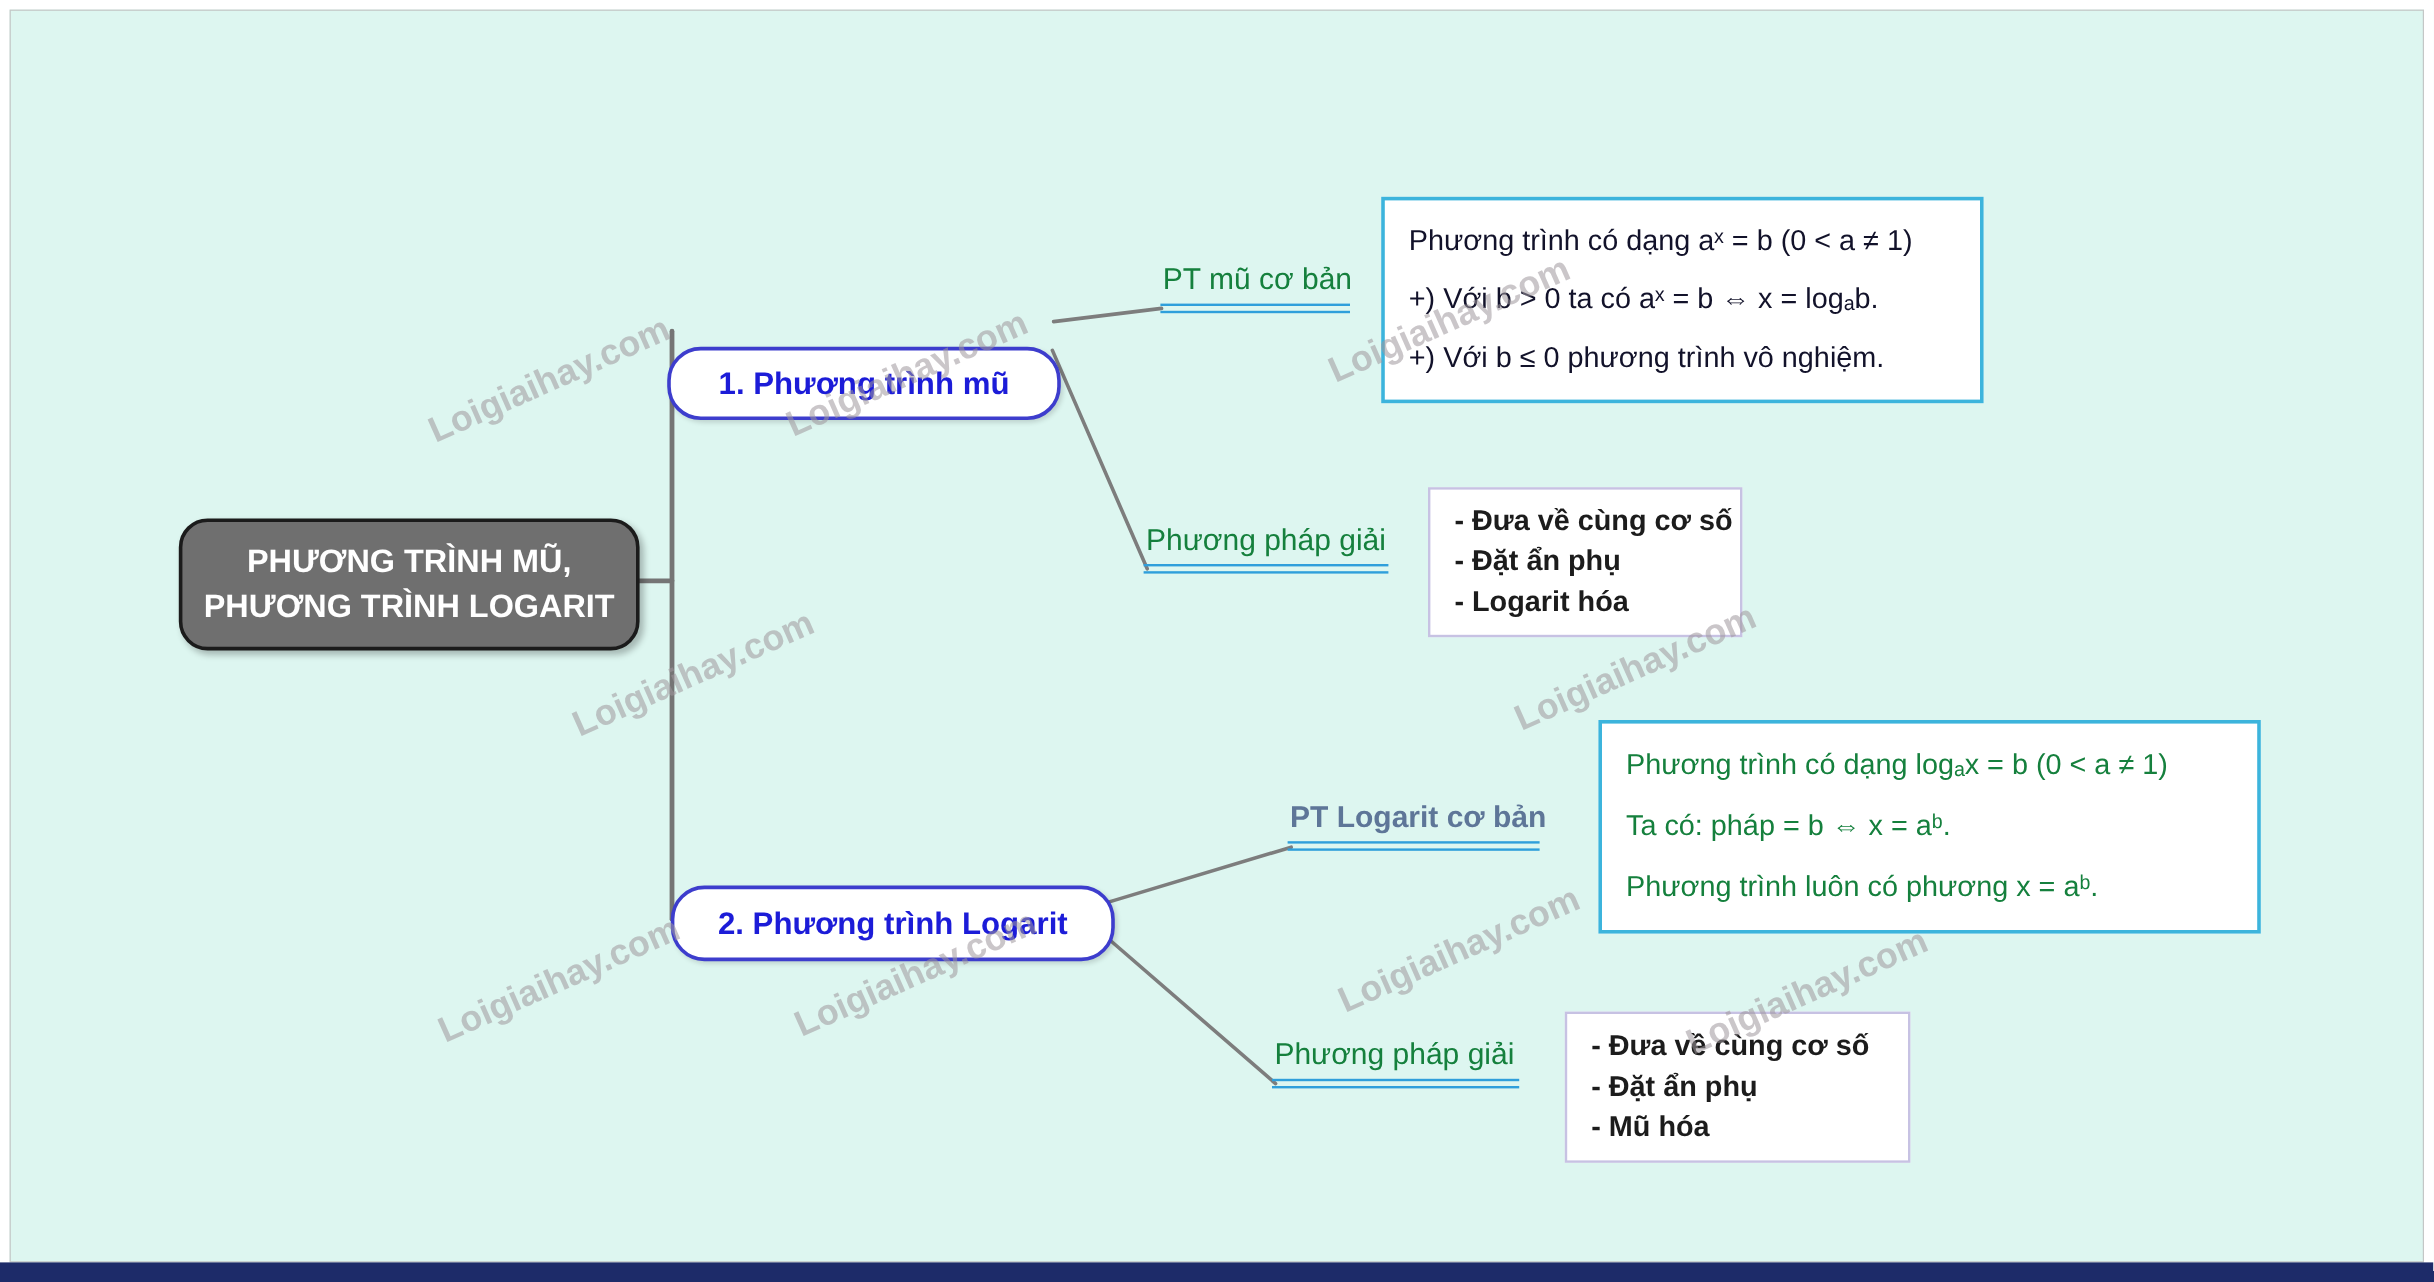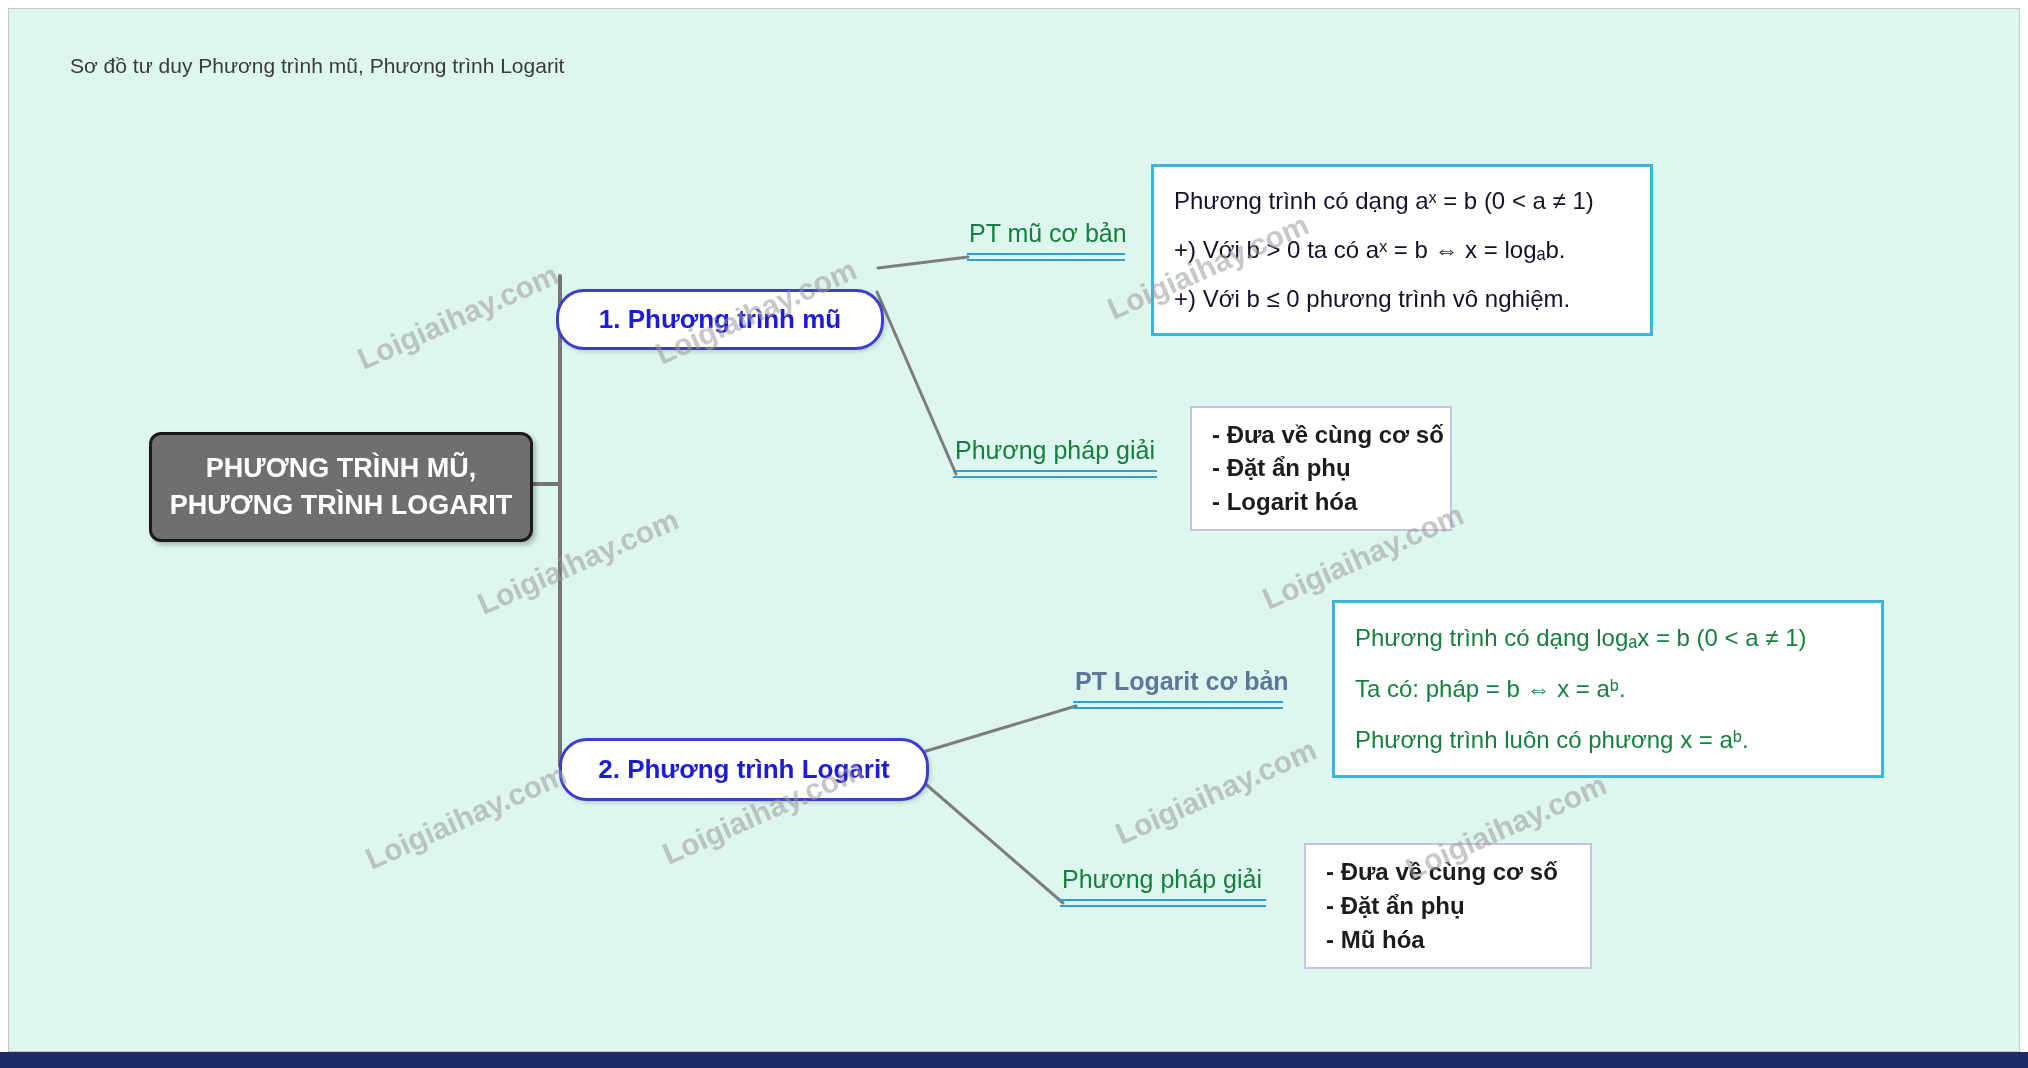--- a/index.html
+++ b/index.html
@@ -4,21 +4,21 @@
 <style>
   html,body { margin:0; padding:0; background:#ffffff; font-family:"Liberation Sans", sans-serif; }
   .stage { position:relative; width:2028px; height:1068px; background:#ffffff; overflow:hidden; }
   .panel { position:absolute; left:8px; top:8px; width:2010px; height:1042px;
            background:#ddf6f0; border:1px solid #c4c7c6; }
   .caption { position:absolute; left:70px; top:54px; font-size:21px; color:#3a3a3a; }
 
   .connectors { position:absolute; left:0; top:0; width:2028px; height:1068px; pointer-events:none; }
 
   .root-node { position:absolute; left:149px; top:432px; width:378px; height:104px;
-               background:#6f6f6f; border:3px solid #1b1b1b; border-radius:12px;
+               background:#6f6f6f; border:3px solid #1b1b1b; border-radius:24px;
                display:flex; flex-direction:column; align-items:center; justify-content:center;
                color:#ffffff; font-weight:bold; font-size:27px; line-height:37px;
                box-shadow:3px 3px 5px rgba(0,0,0,0.25); text-align:center; }
 
   .pill { position:absolute; background:#ffffff; border:3px solid #3d3dcd; border-radius:28px;
           display:flex; align-items:center; justify-content:center;
           color:#1c1cd8; font-weight:bold; font-size:26px;
           box-shadow:2px 2px 4px rgba(0,0,0,0.15); }
   .pill-exp { left:556px; top:248px; width:322px; height:55px;margin-top:41px; }
   .pill-log { left:559px; top:738px; width:364px; height:57px; }
@@ -55,21 +55,20 @@
   .wm9 { left:1398px; top:810px; }
 
   .footer-bar { position:absolute; left:0; bottom:0; width:2028px; height:16px; background:#1d2b69; }
 </style>
 </head>
 <body>
 
 <div class="stage">
   <div class="panel"></div>
 
-  <div class="caption">Sơ đồ tư duy Phương trình mũ, Phương trình Logarit</div>
 
   <svg class="connectors" viewBox="0 0 2028 1068" xmlns="http://www.w3.org/2000/svg">
     <line x1="527" y1="484" x2="560" y2="484" stroke="#757575" stroke-width="4" stroke-linecap="round"></line>
     <line x1="560" y1="276" x2="560" y2="766" stroke="#757575" stroke-width="4" stroke-linecap="round"></line>
     <line x1="878" y1="268" x2="968" y2="257" stroke="#7d7d7d" stroke-width="3" stroke-linecap="round"></line>
     <line x1="877" y1="292" x2="956" y2="474" stroke="#7d7d7d" stroke-width="3" stroke-linecap="round"></line>
     <line x1="923" y1="752" x2="1076" y2="706" stroke="#7d7d7d" stroke-width="3" stroke-linecap="round"></line>
     <line x1="921" y1="780" x2="1063" y2="903" stroke="#7d7d7d" stroke-width="3" stroke-linecap="round"></line>
   </svg>
 

